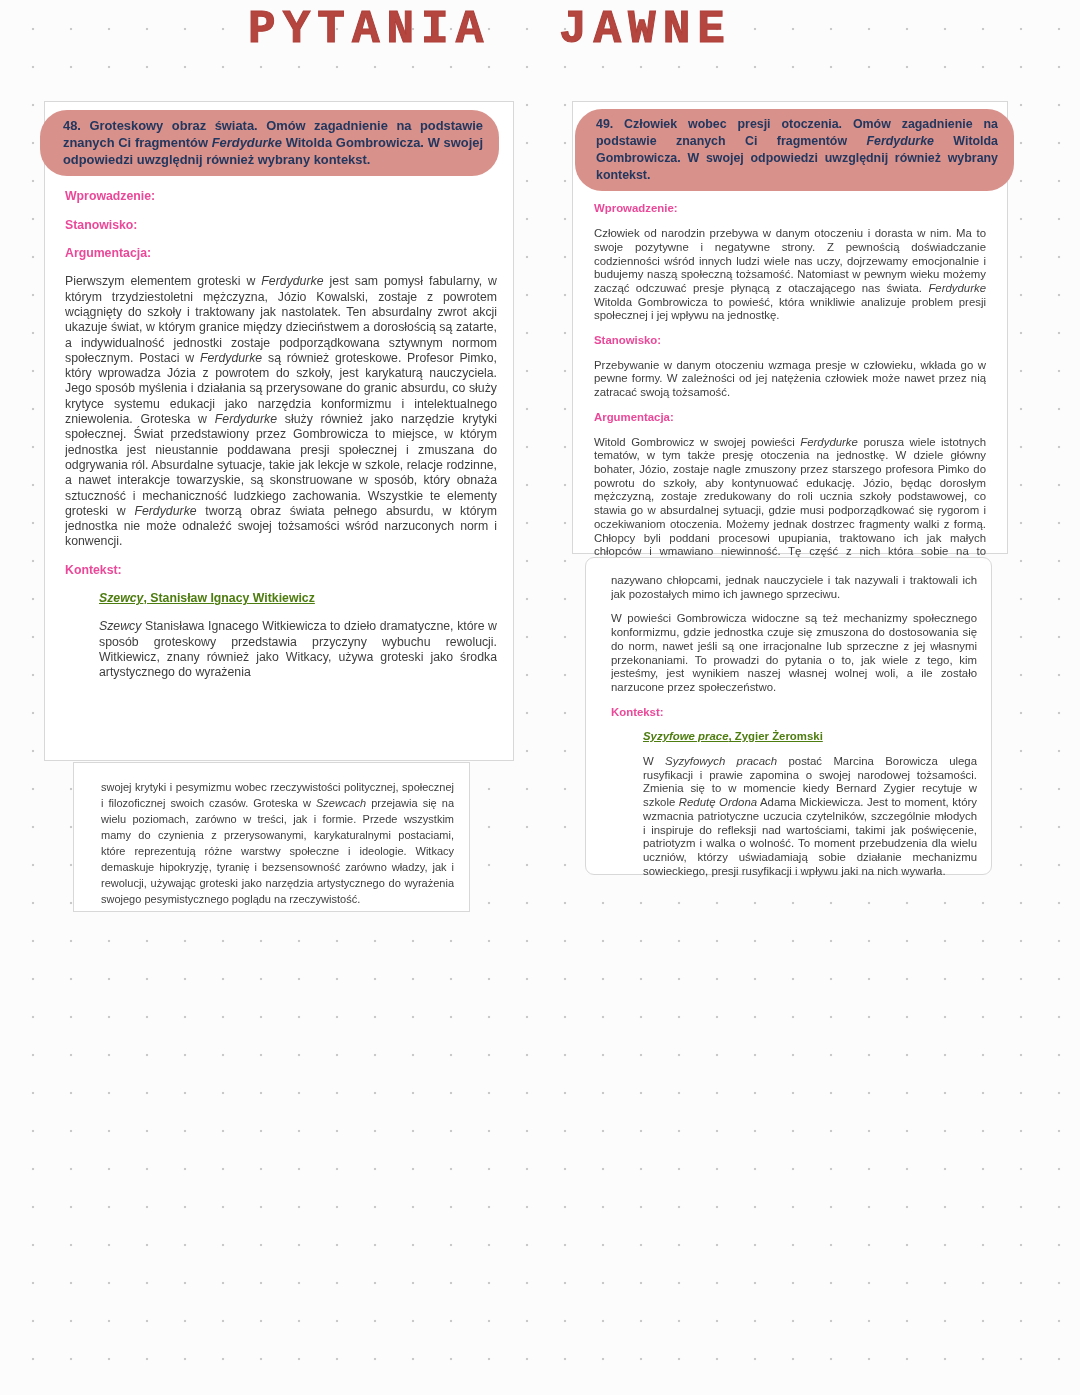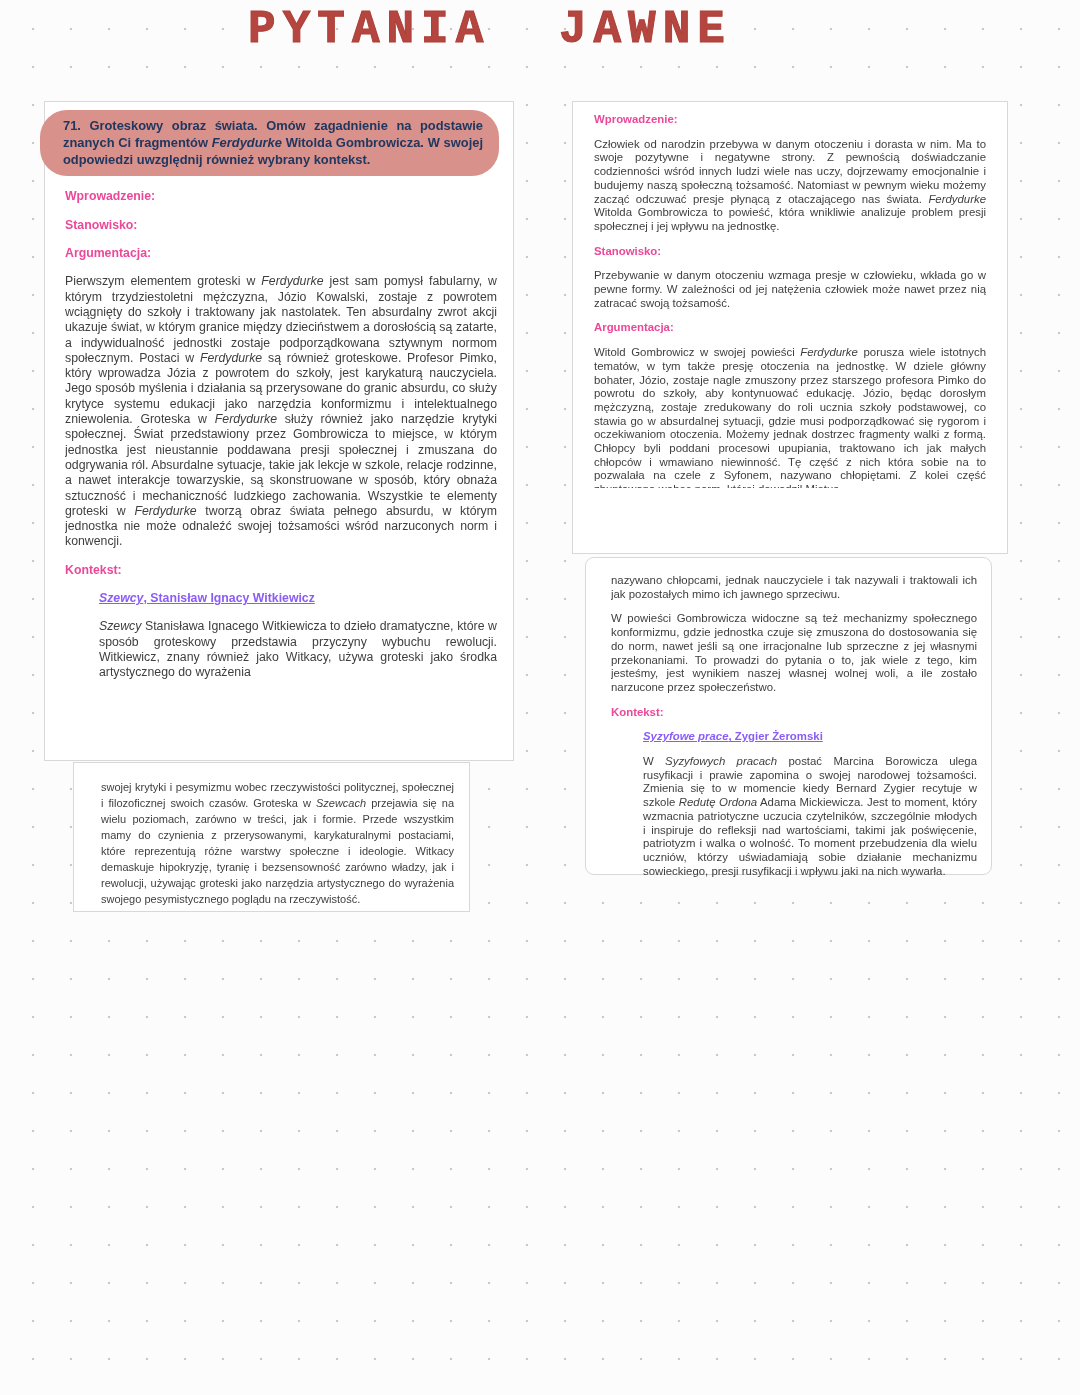--- a/index.html
+++ b/index.html
@@ -66,55 +66,56 @@
     font-weight:700;color:#ec4899;margin:13px 0 13px;
   }
   #rbox1 .label, #rbox2 .label{margin:11px 0 11px;}
   .body{
     color:#3e3e3e;text-align:justify;margin:0 0 13px;
     hyphens:none;
   }
   #rbox1 .body,#rbox2 .body{margin:0 0 11px;}
   .body i{font-style:italic;}
   .ctx-title{
-    font-weight:700;color:#8b5cf6;text-decoration:underline;
+    font-weight:700;color:#4d7c0f;text-decoration:underline;
     margin:2px 0 13px 34px;
   }
   #rbox2 .ctx-title{margin:2px 0 11px 32px;}
   .ctx-title i{font-style:italic;}
   .indent{margin-left:34px;}
   #rbox2 .indent{margin-left:32px;}
 </style>
 </head>
 <body>
 
 <div class="page">
 
   <h1 class="title">PYTANIA JAWNE</h1>
 
   <section class="box" id="lbox1">
-    <div class="qhead"><span>71. Groteskowy obraz świata. Omów zagadnienie na podstawie znanych Ci fragmentów </span><i>Ferdydurke</i><span> Witolda Gombrowicza. W swojej odpowiedzi uwzględnij również wybrany kontekst.</span></div>
+    <div class="qhead"><span>48. Groteskowy obraz świata. Omów zagadnienie na podstawie znanych Ci fragmentów </span><i>Ferdydurke</i><span> Witolda Gombrowicza. W swojej odpowiedzi uwzględnij również wybrany kontekst.</span></div>
     <div class="content">
       <p class="label">Wprowadzenie:</p>
       <p class="label">Stanowisko:</p>
       <p class="label">Argumentacja:</p>
       <p class="body"><span>Pierwszym elementem groteski w </span><i>Ferdydurke</i><span> jest sam pomysł fabularny, w którym trzydziestoletni mężczyzna, Józio Kowalski, zostaje z powrotem wciągnięty do szkoły i traktowany jak nastolatek. Ten absurdalny zwrot akcji ukazuje świat, w którym granice między dzieciństwem a dorosłością są zatarte, a indywidualność jednostki zostaje podporządkowana sztywnym normom społecznym. Postaci w </span><i>Ferdydurke</i><span> są również groteskowe. Profesor Pimko, który wprowadza Józia z powrotem do szkoły, jest karykaturą nauczyciela. Jego sposób myślenia i działania są przerysowane do granic absurdu, co służy krytyce systemu edukacji jako narzędzia konformizmu i intelektualnego zniewolenia. Groteska w </span><i>Ferdydurke</i><span> służy również jako narzędzie krytyki społecznej. Świat przedstawiony przez Gombrowicza to miejsce, w którym jednostka jest nieustannie poddawana presji społecznej i zmuszana do odgrywania ról. Absurdalne sytuacje, takie jak lekcje w szkole, relacje rodzinne, a nawet interakcje towarzyskie, są skonstruowane w sposób, który obnaża sztuczność i mechaniczność ludzkiego zachowania. Wszystkie te elementy groteski w </span><i>Ferdydurke</i><span> tworzą obraz świata pełnego absurdu, w którym jednostka nie może odnaleźć swojej tożsamości wśród narzuconych norm i konwencji.</span></p>
       <p class="label">Kontekst:</p>
       <p class="ctx-title"><span></span><i>Szewcy</i><span>, Stanisław Ignacy Witkiewicz</span></p>
       <p class="body indent"><span></span><i>Szewcy</i><span> Stanisława Ignacego Witkiewicza to dzieło dramatyczne, które w sposób groteskowy przedstawia przyczyny wybuchu rewolucji. Witkiewicz, znany również jako Witkacy, używa groteski jako środka artystycznego do wyrażenia</span></p>
     </div>
   </section>
 
   <section class="box" id="lbox2">
     <div class="content">
       <p class="body"><span>swojej krytyki i pesymizmu wobec rzeczywistości politycznej, społecznej i filozoficznej swoich czasów. Groteska w </span><i>Szewcach</i><span> przejawia się na wielu poziomach, zarówno w treści, jak i formie. Przede wszystkim mamy do czynienia z przerysowanymi, karykaturalnymi postaciami, które reprezentują różne warstwy społeczne i ideologie. Witkacy demaskuje hipokryzję, tyranię i bezsensowność zarówno władzy, jak i rewolucji, używając groteski jako narzędzia artystycznego do wyrażenia swojego pesymistycznego poglądu na rzeczywistość.</span></p>
     </div>
   </section>
 
   <section class="box" id="rbox1">
+    <div class="qhead"><span>49. Człowiek wobec presji otoczenia. Omów zagadnienie na podstawie znanych Ci fragmentów </span><i>Ferdydurke</i><span> Witolda Gombrowicza. W swojej odpowiedzi uwzględnij również wybrany kontekst.</span></div>
     <div class="content">
       <p class="label">Wprowadzenie:</p>
       <p class="body"><span>Człowiek od narodzin przebywa w danym otoczeniu i dorasta w nim. Ma to swoje pozytywne i negatywne strony. Z pewnością doświadczanie codzienności wśród innych ludzi wiele nas uczy, dojrzewamy emocjonalnie i budujemy naszą społeczną tożsamość. Natomiast w pewnym wieku możemy zacząć odczuwać presje płynącą z otaczającego nas świata. </span><i>Ferdydurke</i><span> Witolda Gombrowicza to powieść, która wnikliwie analizuje problem presji społecznej i jej wpływu na jednostkę.</span></p>
       <p class="label">Stanowisko:</p>
       <p class="body"><span>Przebywanie w danym otoczeniu wzmaga presje w człowieku, wkłada go w pewne formy. W zależności od jej natężenia człowiek może nawet przez nią zatracać swoją tożsamość.</span></p>
       <p class="label">Argumentacja:</p>
       <p class="body"><span>Witold Gombrowicz w swojej powieści </span><i>Ferdydurke</i><span> porusza wiele istotnych tematów, w tym także presję otoczenia na jednostkę. W dziele główny bohater, Józio, zostaje nagle zmuszony przez starszego profesora Pimko do powrotu do szkoły, aby kontynuować edukację. Józio, będąc dorosłym mężczyzną, zostaje zredukowany do roli ucznia szkoły podstawowej, co stawia go w absurdalnej sytuacji, gdzie musi podporządkować się rygorom i oczekiwaniom otoczenia. Możemy jednak dostrzec fragmenty walki z formą. Chłopcy byli poddani procesowi upupiania, traktowano ich jak małych chłopców i wmawiano niewinność. Tę część z nich która sobie na to pozwalała na czele z Syfonem, nazywano chłopiętami. Z kolei część zbuntowaną wobec norm, której dowodził Miętus,</span></p>
     </div>
   </section>
 

